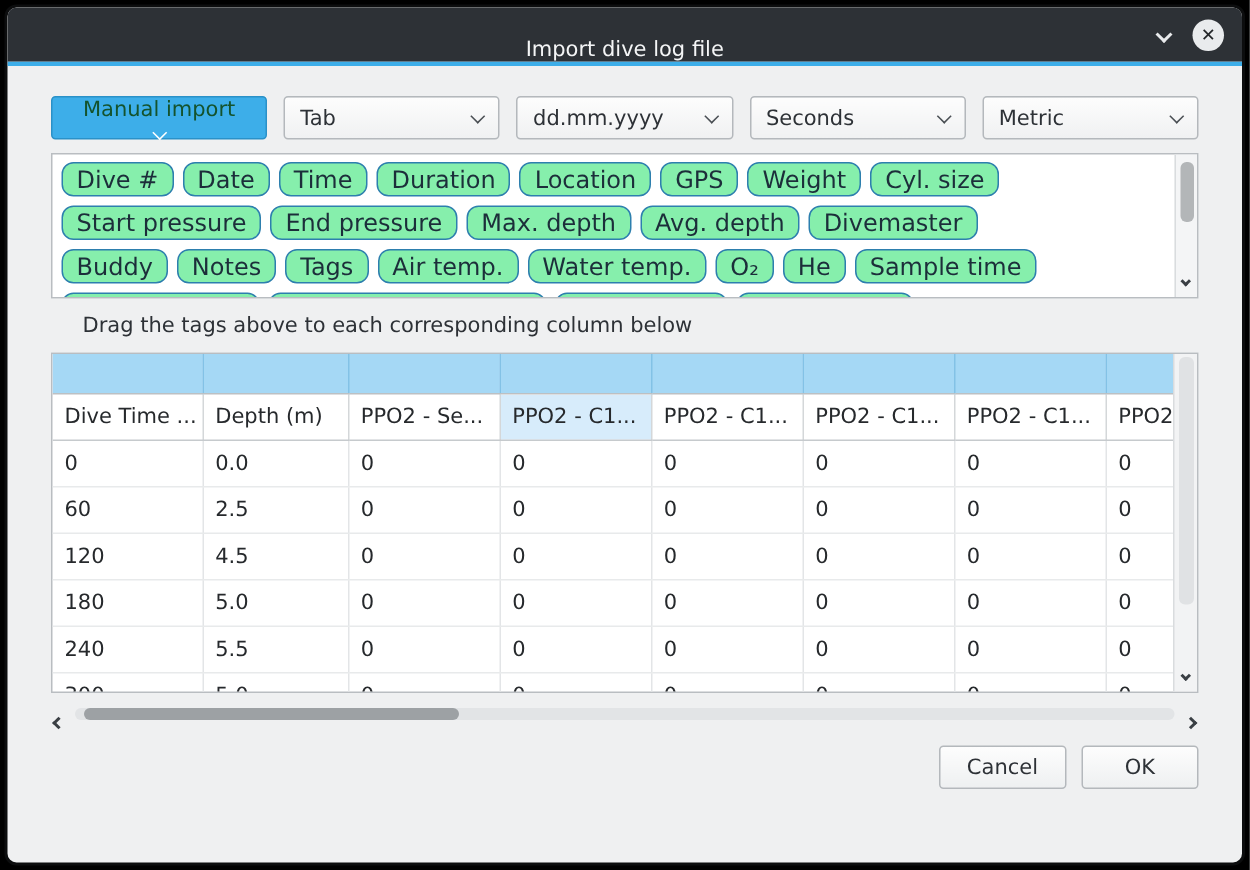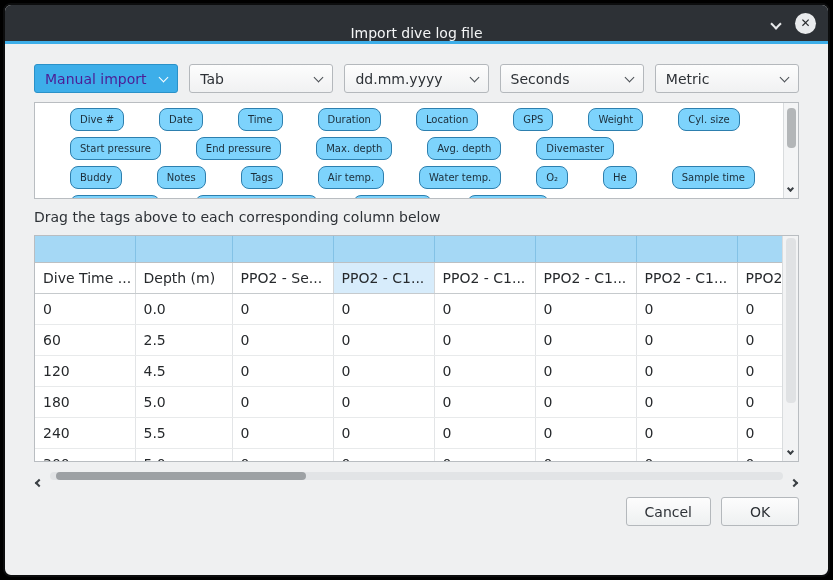--- a/index.html
+++ b/index.html
@@ -34,44 +34,44 @@
   .content { padding:20px 29px 0 29px; }
 
   .dropdown-row { display:flex; gap:11px; }
   .dropdown {
     flex:1; height:29px; border:1px solid #b4b8bc; border-radius:3px;
     background:linear-gradient(#fdfdfd,#f0f1f2);
     display:flex; align-items:center; padding:0 10px; cursor:pointer;
   }
   .dd-label { flex:1; overflow:hidden; white-space:nowrap; }
   .dd-arrow { width:7px; height:7px; border-right:1.6px solid #4a4f54; border-bottom:1.6px solid #4a4f54; transform:rotate(45deg); margin-top:-3px; }
-  .dropdown.active { background:#3daee9; border-color:#2a91c8; color:#4c1d95; }
+  .dropdown.active { background:#3daee9; border-color:#2a91c8; color:#14532d;flex-direction:column; }
   .dropdown.active .dd-arrow { border-color:#fff; }
 
   
   .tag-box {
     margin-top:9px; height:97px; background:#fff;
     border:1px solid #b9bdc1; position:relative; overflow:hidden;
   }
   .tag-rows { padding:5px 6px 0 6px; }
   .tag-row { display:flex; gap:6px; margin-bottom:6px; }
   .tag {
     height:23px; line-height:21px; padding:0 9px;
-    background:#7dd3fc; border:1px solid #2d7fae; border-radius:8px;
-    color:#1c2e3a; white-space:nowrap; cursor:grab; font-size:10px;margin-left:29px;
+    background:#86efac; border:1px solid #2d7fae; border-radius:8px;
+    color:#1c2e3a; white-space:nowrap; cursor:grab; font-size:16px;
   }
   .v-scroll {
     position:absolute; top:0; right:0; bottom:0; width:15px;
     background:#f4f5f6; border-left:1px solid #d9dcde;
   }
   .v-thumb { position:absolute; left:3px; width:9px; background:#b3b6b8; border-radius:4px; }
   .v-chev { position:absolute; bottom:4px; left:4px; }
   .v-chev .chev { width:5px; height:5px; }
 
-  .instruction { margin-top:10px; height:20px; }
+  .instruction { margin-top:10px; height:20px;margin-left:21px; }
 
   
   .table-wrap {
     margin-top:6px; height:227px; background:#fff;
     border:1px solid #b9bdc1; position:relative; overflow:hidden;
   }
   .table-clip { position:absolute; top:0; left:0; right:16px; bottom:0; overflow:hidden; }
   table { border-collapse:collapse; table-layout:fixed; width:812px; }
   .drop-row td { height:26px; background:#a5d8f5; border-right:1px solid #83c2e6; border-bottom:1px solid #bcc0c3; }
   .header-row th {

